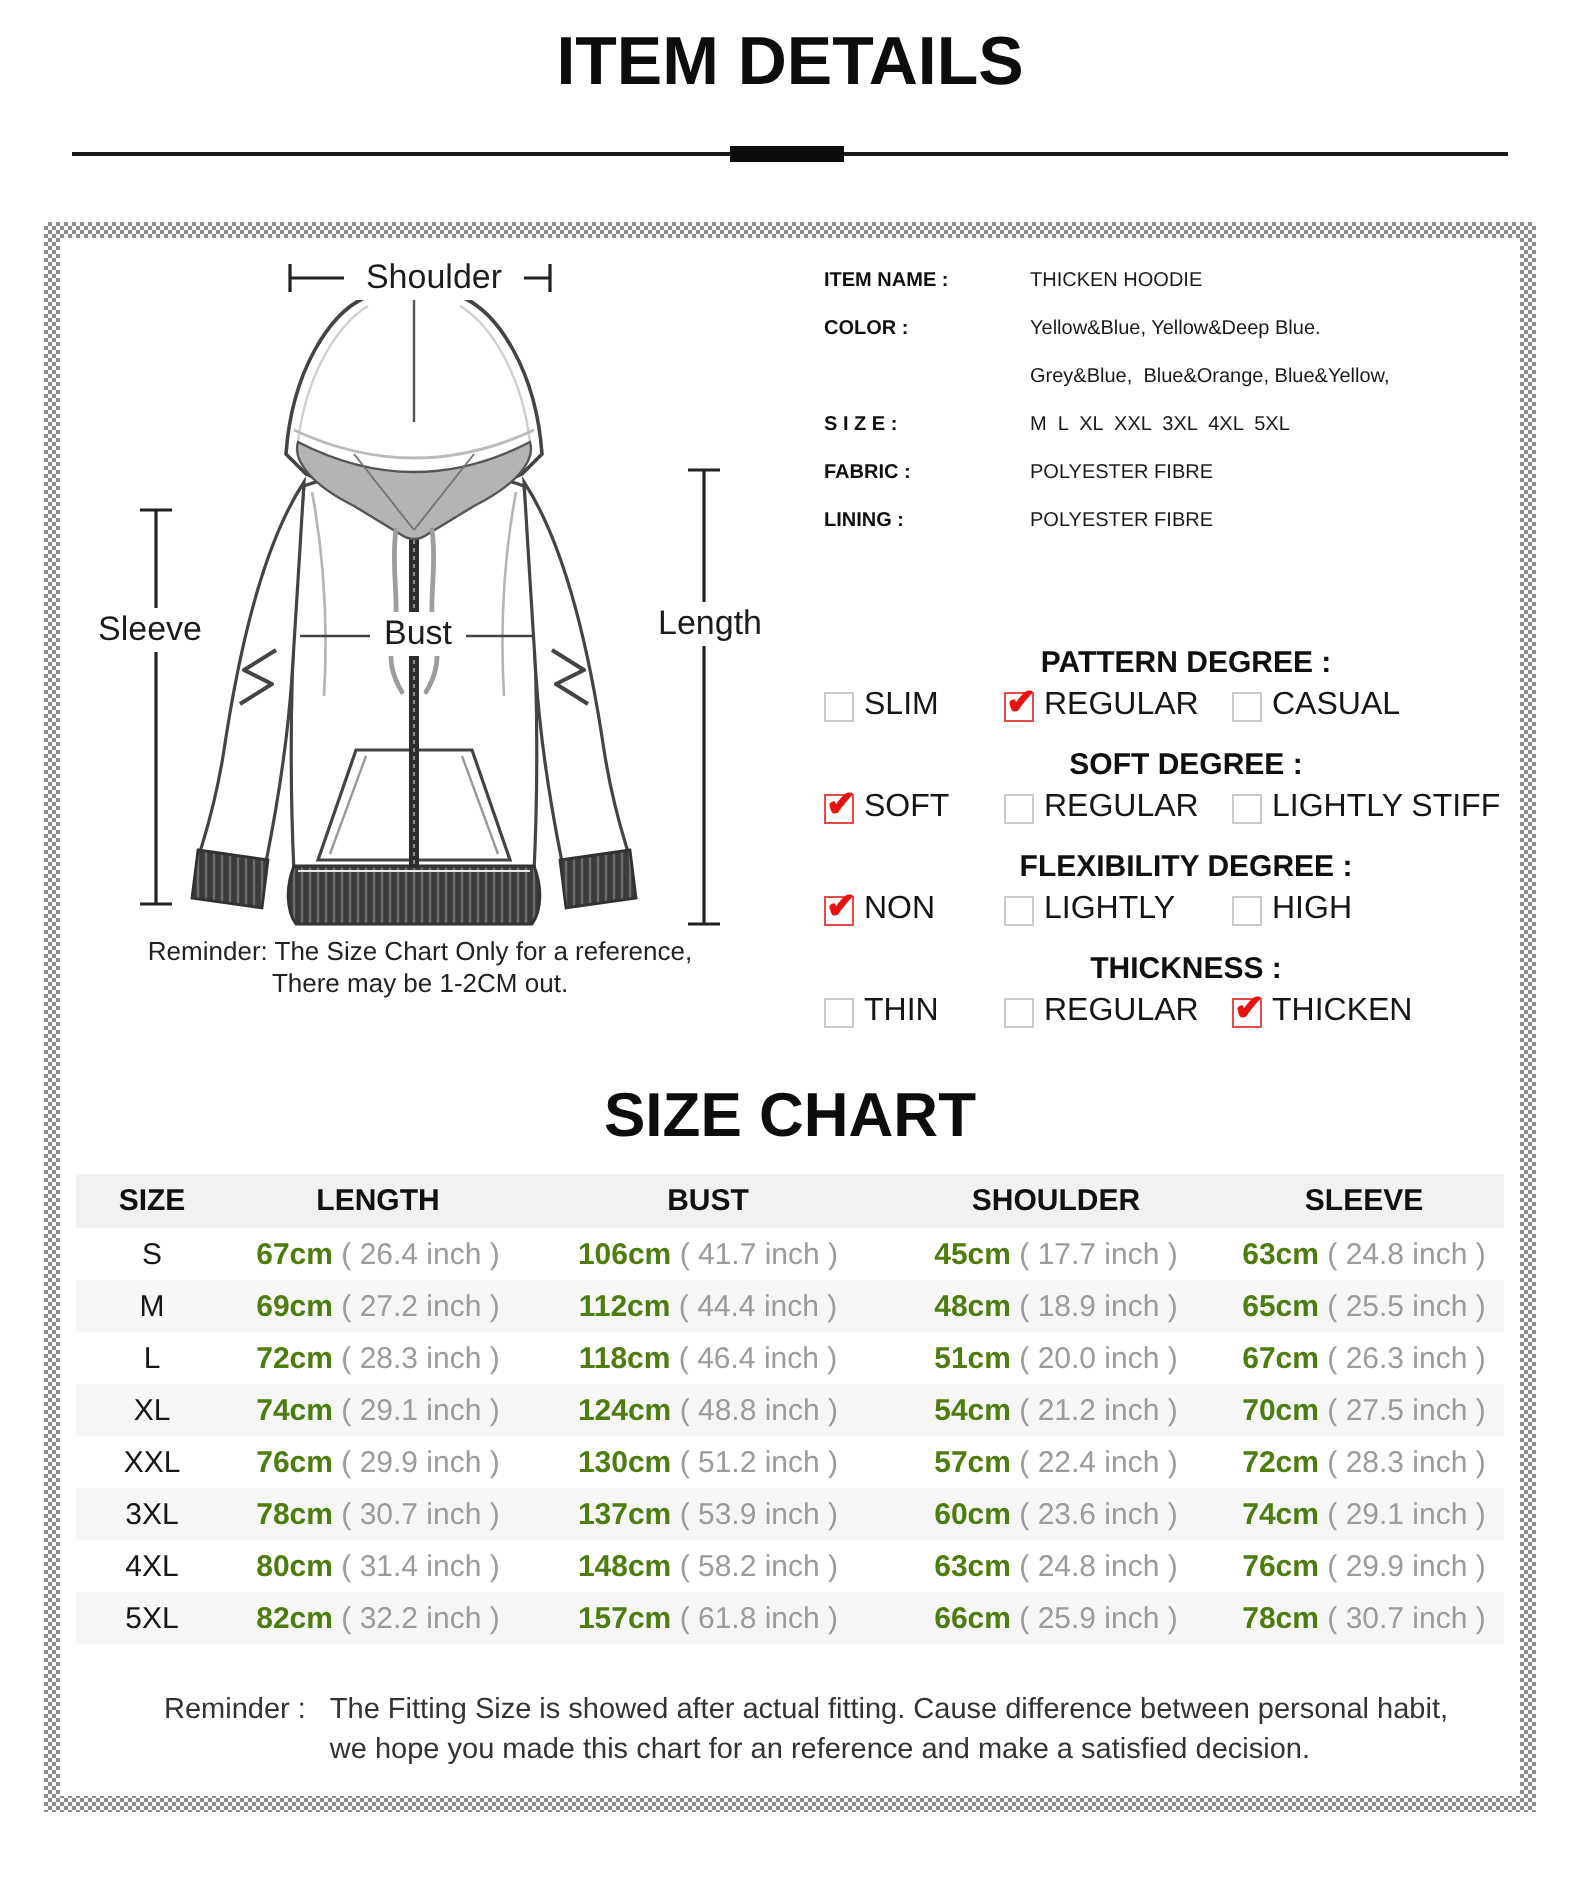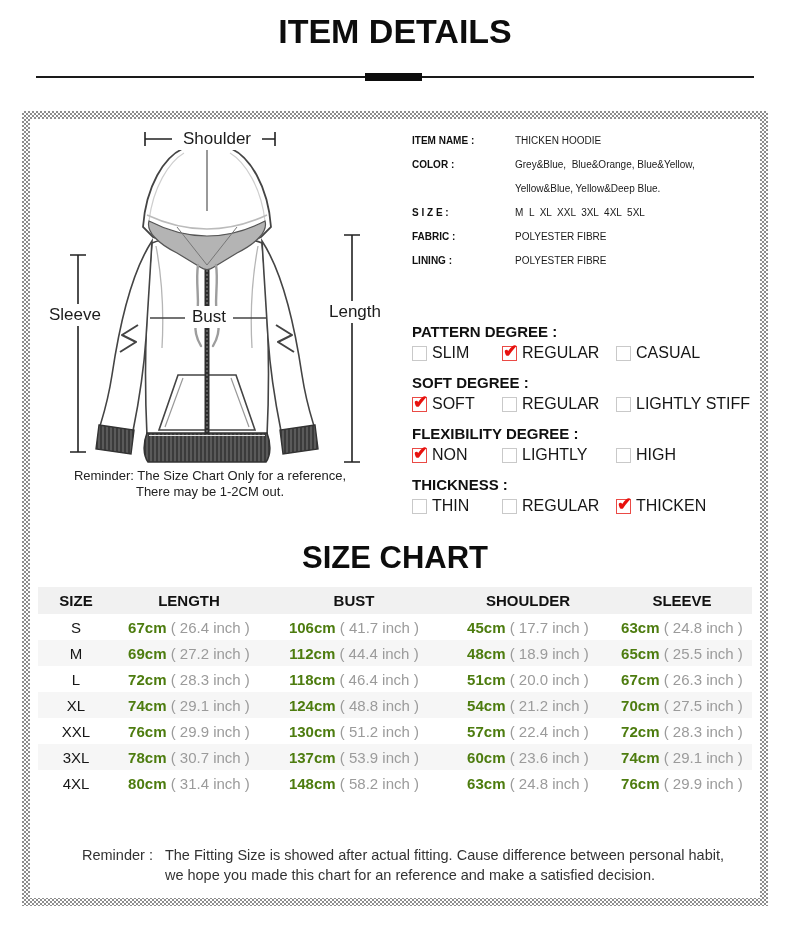--- a/index.html
+++ b/index.html
@@ -28,21 +28,21 @@
   .diagram-note{position:absolute;left:40px;top:468px;width:340px;text-align:center;
                 font-size:13px;line-height:16px;color:#222;}
 
   
   .spec-list{position:absolute;left:412px;top:129px;width:356px;}
   .spec-row{display:flex;line-height:24px;font-size:10px;}
   .spec-label{flex:none;width:103px;font-weight:700;color:#101010;}
   .spec-value{color:#1a1a1a;white-space:pre-wrap;}
 
   
-  .attr-groups{position:absolute;left:412px;top:322px;width:362px;}
+  .attr-groups{position:absolute;left:412px;top:322px;width:362px;text-align:center;}
   .attr-title{font-size:15px;font-weight:700;line-height:19px;color:#101010;}
   .attr-options{display:grid;grid-template-columns:90px 114px 1fr;align-items:center;
                 margin:3px 0 11px 0;}
   .attr-option{display:flex;align-items:center;font-size:16px;color:#161616;}
   .cb{flex:none;width:13px;height:13px;border:1px solid #c9c9c9;background:#fff;
       margin-right:5px;position:relative;}
   .cb.checked{border-color:#ea4a45;}
   .cb.checked::after{content:"\2714";position:absolute;left:0;top:-7px;
       font-size:18px;font-weight:700;color:#e8110e;}
 
@@ -122,21 +122,21 @@
     <div>There may be 1-2CM out.</div>
   </div>
 
   <div class="spec-list">
       <div class="spec-row">
         <span class="spec-label">ITEM NAME :</span>
         <div class="spec-value"><div>THICKEN HOODIE</div></div>
       </div>
       <div class="spec-row">
         <span class="spec-label">COLOR :</span>
-        <div class="spec-value"><div>Grey&amp;Blue,  Blue&amp;Orange, Blue&amp;Yellow,</div><div>Yellow&amp;Blue, Yellow&amp;Deep Blue.</div></div>
+        <div class="spec-value"><div>Yellow&amp;Blue, Yellow&amp;Deep Blue.</div><div>Grey&amp;Blue,  Blue&amp;Orange, Blue&amp;Yellow,</div></div>
       </div>
       <div class="spec-row">
         <span class="spec-label">S I Z E :</span>
         <div class="spec-value"><div>M  L  XL  XXL  3XL  4XL  5XL</div></div>
       </div>
       <div class="spec-row">
         <span class="spec-label">FABRIC :</span>
         <div class="spec-value"><div>POLYESTER FIBRE</div></div>
       </div>
       <div class="spec-row">
@@ -278,20 +278,27 @@
           <td><span class="cm">60cm</span> <span class="inch">( 23.6 inch )</span></td>
           <td><span class="cm">74cm</span> <span class="inch">( 29.1 inch )</span></td>
         </tr>
         <tr>
           <td>4XL</td>
           <td><span class="cm">80cm</span> <span class="inch">( 31.4 inch )</span></td>
           <td><span class="cm">148cm</span> <span class="inch">( 58.2 inch )</span></td>
           <td><span class="cm">63cm</span> <span class="inch">( 24.8 inch )</span></td>
           <td><span class="cm">76cm</span> <span class="inch">( 29.9 inch )</span></td>
         </tr>
+        <tr class="alt">
+          <td>5XL</td>
+          <td><span class="cm">82cm</span> <span class="inch">( 32.2 inch )</span></td>
+          <td><span class="cm">157cm</span> <span class="inch">( 61.8 inch )</span></td>
+          <td><span class="cm">66cm</span> <span class="inch">( 25.9 inch )</span></td>
+          <td><span class="cm">78cm</span> <span class="inch">( 30.7 inch )</span></td>
+        </tr>
       </tbody>
   </table>
 
   <div class="footer-reminder">
     <span class="footer-label">Reminder :</span>
     <span class="footer-text">The Fitting Size is showed after actual fitting. Cause difference between personal habit, we hope you made this chart for an reference and make a satisfied decision.</span>
   </div>
 
 </div>
 

